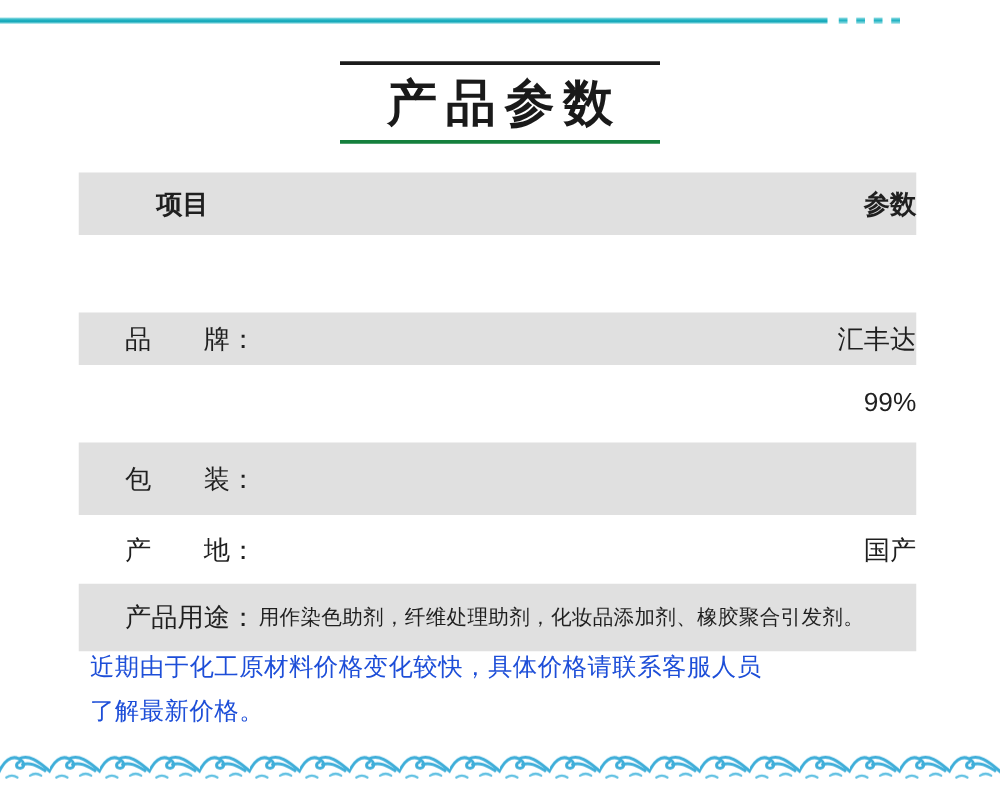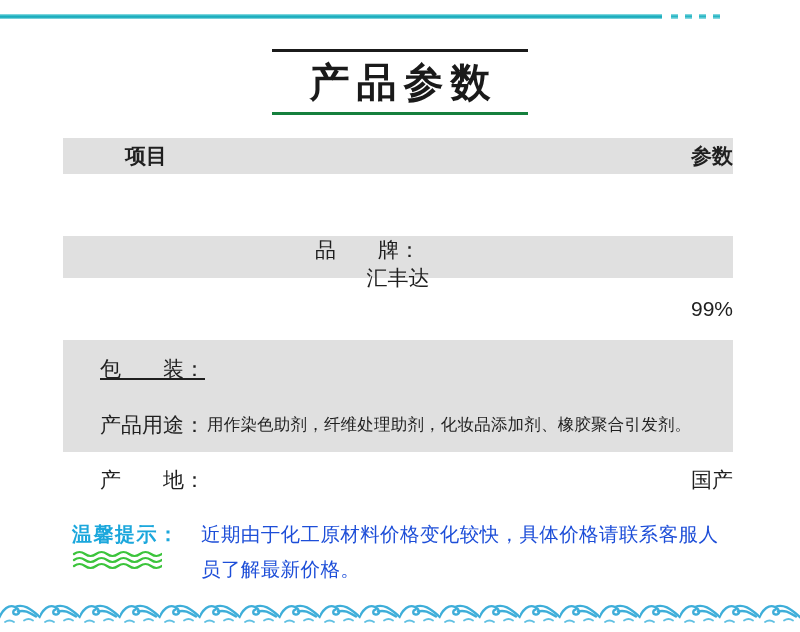--- a/index.html
+++ b/index.html
@@ -26,24 +26,24 @@
     display:flex;align-items:center;justify-content:center;
   }
   .title-block h1{
     margin:0;font-size:40px;font-weight:bold;letter-spacing:7px;
     color:#1a1a1a;white-space:nowrap;text-indent:7px;
   }
   
   .param-table{position:absolute;top:138px;left:63px;width:670px;font-size:21px;}
   .p-row{display:flex;align-items:center;}
   .p-row.gray{background:#e0e0e0;}
-  .row-header{height:36px;font-weight:bold;}
+  .row-header{height:50px;font-weight:bold;}
   .row-h62{height:62px;}
-  .row-h42{height:42px;flex-direction:column;}
-  .row-h45{height:58px;text-decoration:underline;}
+  .row-h42{height:42px;}
+  .row-h45{height:58px;}
   .row-h55{height:55px;}
   .row-usage{height:54px;}
   .cell-label{width:240px;padding-left:37px;box-sizing:border-box;white-space:nowrap;}
   .row-header .cell-label{padding-left:62px;}
   .cell-value{flex:1;text-align:right;white-space:nowrap;}
   .usage-label{font-size:21px;white-space:nowrap;padding-left:37px;}
   .usage-desc{font-size:16.5px;white-space:nowrap;padding-left:2px;letter-spacing:0.2px;}
   
   .notice{position:absolute;top:521px;left:72px;width:660px;display:flex;}
   .notice-label-col{width:129px;flex:0 0 129px;}
@@ -84,41 +84,31 @@
   <div class="p-row gray row-h42">
     <div class="cell-label">品　　牌：</div>
     <div class="cell-value">汇丰达</div>
   </div>
   <div class="p-row row-h62">
     <div class="cell-value">99%</div>
   </div>
   <div class="p-row gray row-h45">
     <div class="cell-label">包　　装：</div>
   </div>
+  <div class="p-row row-h55">
+    <div class="cell-label">产　　地：</div>
+    <div class="cell-value">国产</div>
+  </div>
   <div class="p-row gray row-usage">
     <div class="usage-label">产品用途：</div>
     <div class="usage-desc">用作染色助剂，纤维处理助剂，化妆品添加剂、橡胶聚合引发剂。</div>
   </div>
-  <div class="p-row row-h55">
-    <div class="cell-label">产　　地：</div>
-    <div class="cell-value">国产</div>
-  </div>
 </div>
 
 <div class="notice">
-  <div class="notice-label-col">
-    <div class="notice-label">温馨提示：</div>
-    <svg class="notice-waves" width="90" height="22" viewBox="0 0 90 22">
-      <g fill="none" stroke="#3cc43c" stroke-width="2.2" stroke-linecap="round">
-        <path d="M2 4 q5.5 -4 11 0 t11 0 t11 0 t11 0 t11 0 t11 0 t11 0 t11 0"></path>
-        <path d="M2 10 q5.5 -4 11 0 t11 0 t11 0 t11 0 t11 0 t11 0 t11 0 t11 0"></path>
-        <path d="M2 16 q5.5 -4 11 0 t11 0 t11 0 t11 0 t11 0 t11 0 t11 0 t11 0"></path>
-      </g>
-    </svg>
-  </div>
   <div class="notice-text">近期由于化工原材料价格变化较快，具体价格请联系客服人员了解最新价格。</div>
 </div>
 
 <svg class="bottom-wave" width="800" height="28" viewBox="0 0 800 28">
   <defs>
     <pattern id="waveUnit" width="40" height="28" patternUnits="userSpaceOnUse">
       <g fill="none" stroke="#3faed9" stroke-width="2.4" stroke-linecap="round">
         <path d="M-1 19 C3 10, 9 5, 15 8 C20.5 10.5, 20 16, 15.5 15.5 C12.5 15.2, 12.5 11.5, 15.5 10.7"></path>
         <path d="M15 8 C23 4.5, 30 9, 41 19"></path>
         <path d="M18 12.5 C25 10.5, 30 14, 36 17.5"></path>

